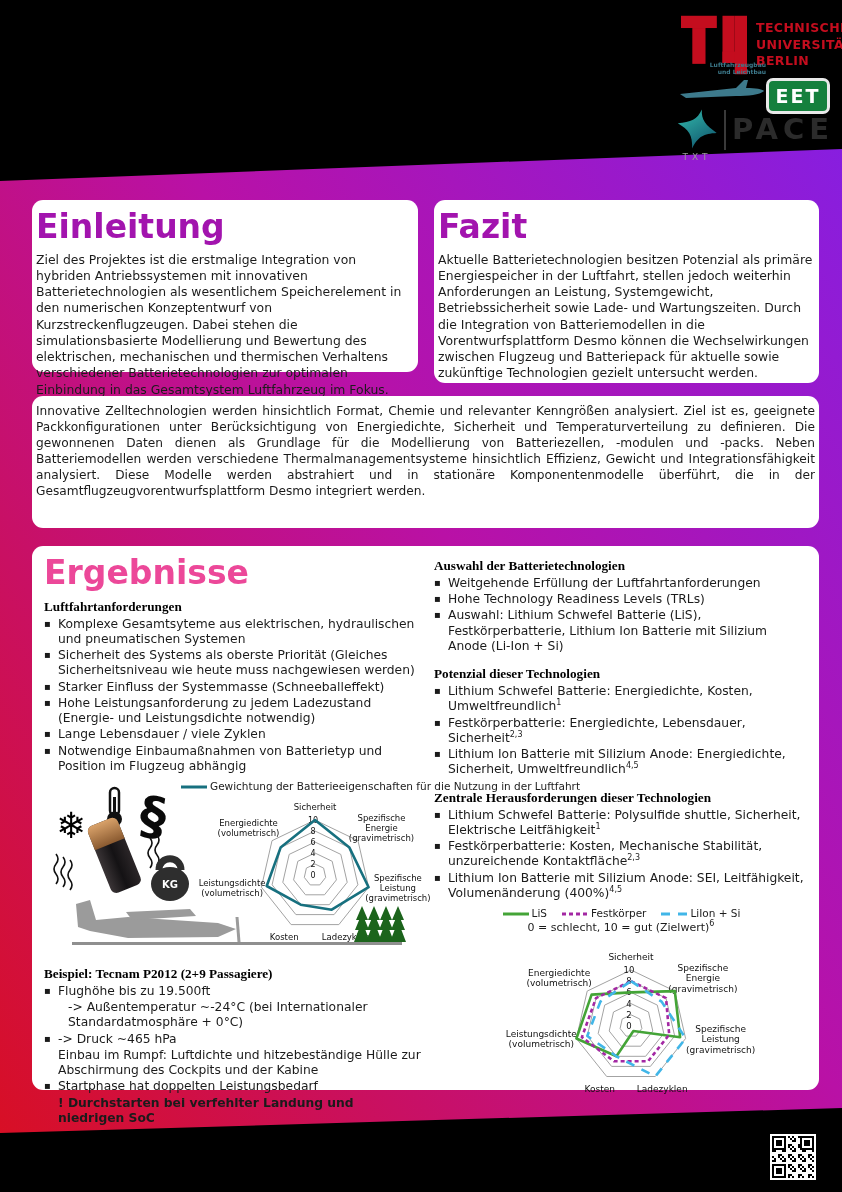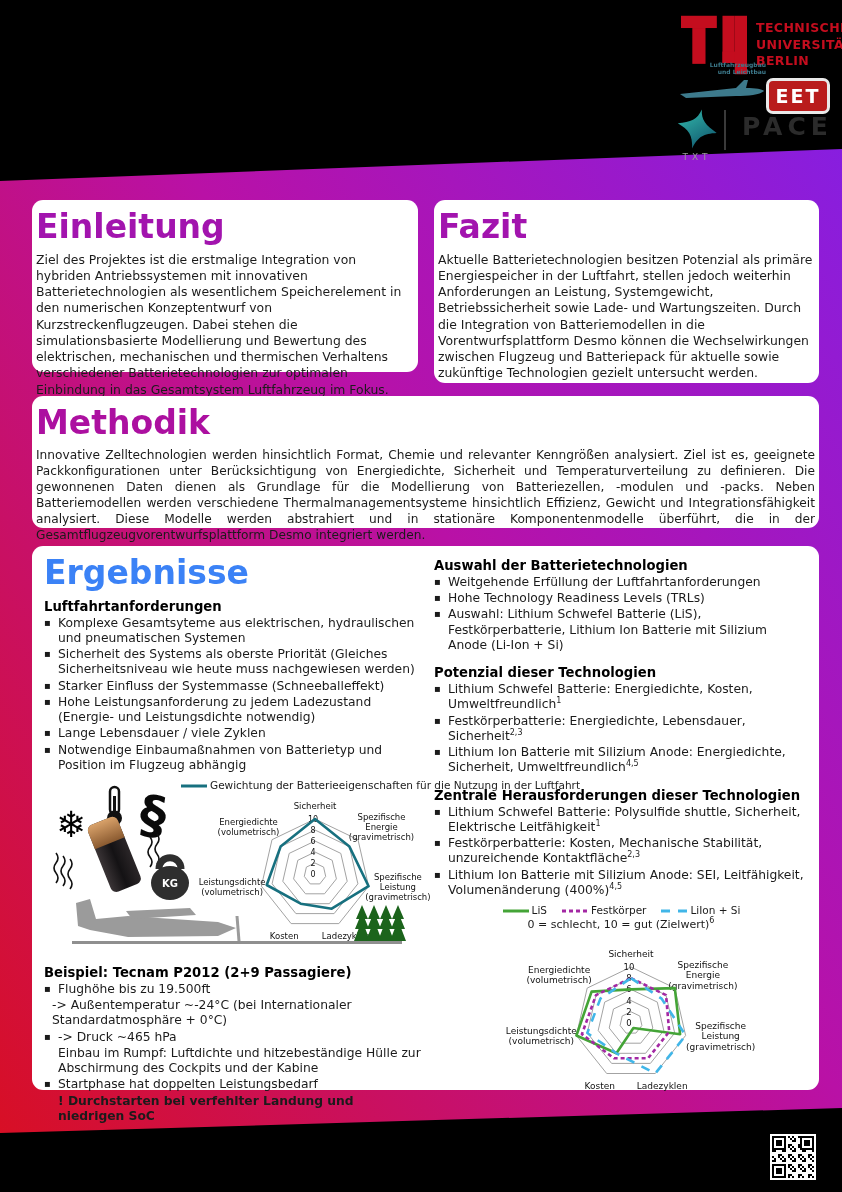--- a/index.html
+++ b/index.html
@@ -8,44 +8,44 @@
   .grad{position:absolute;left:0;top:0;width:842px;height:1192px;
         background:linear-gradient(to bottom left,#8020e8 0%,#b911a6 46%,#d90f1f 100%);
         clip-path:polygon(0 181px,842px 149px,842px 1108px,0 1133px);}
   
   .hdr{position:absolute;left:0;top:0;width:842px;height:160px;}
   .tu-logo{position:absolute;left:681px;top:15px;display:flex;gap:9px;align-items:flex-start;}
   .tu-text{font-weight:bold;font-size:12.5px;line-height:1.32;letter-spacing:.4px;margin-top:5px;}
   .flb{position:absolute;left:676px;top:62px;width:90px;text-align:right;}
   .flb-t{font-size:6px;line-height:1.15;font-weight:bold;}
   .eet{position:absolute;left:766px;top:78px;width:58px;height:30px;border:3px solid #e9e9e9;
-       border-radius:7px;background:#b91c1c;display:flex;align-items:center;justify-content:center;}
+       border-radius:7px;background:#15803d;display:flex;align-items:center;justify-content:center;}
   .eet span{color:#fff;font-weight:bold;font-size:19px;letter-spacing:2px;}
   .eet .tab{position:absolute;top:-8px;width:11px;height:5px;border-radius:2px;}
   .eet .tab.l{left:7px;} .eet .tab.r{right:7px;}
   .txtlogo{position:absolute;left:674px;top:108px;width:46px;text-align:center;}
   .txtlogo .lbl{color:#9a9a9a;font-size:9px;letter-spacing:4px;margin-top:-2px;}
   .pace-sep{position:absolute;left:724px;top:110px;width:2px;height:40px;background:#3a3a3a;}
-  .pace{position:absolute;left:732px;top:112px;font-size:25px;font-weight:bold;
-        color:#2b2b2b;letter-spacing:5px;font-family:"DejaVu Sans",sans-serif;margin-left:10px;}
+  .pace{position:absolute;left:732px;top:112px;font-size:29px;font-weight:bold;
+        color:#2b2b2b;letter-spacing:5px;font-family:"DejaVu Sans",sans-serif;}
   
   .card{position:absolute;background:#fff;border-radius:11px;padding:8px 4px;box-sizing:border-box;}
   #card-einleitung{left:32px;top:200px;width:386px;height:172px;}
   #card-fazit{left:434px;top:200px;width:385px;height:183px;}
   #card-methodik{left:32px;top:396px;width:787px;height:132px;}
   #card-ergebnisse{left:32px;top:546px;width:787px;height:544px;padding:0;}
   h2{margin:2px 0 7px 0;font-size:33px;line-height:1.05;font-family:"DejaVu Sans",sans-serif;}
   .body-txt{font-size:12.4px;line-height:1.31;}
   #card-methodik .body-txt{text-align:justify;font-size:12.2px;}
-  h3{margin:8px 0 2px 0;font-size:13.2px;color:#000;}
+  h3{margin:8px 0 2px 0;font-size:13.2px;color:#000;font-family:Liberation Serif, serif;}
   
   .li{display:flex;font-size:12.3px;line-height:1.24;margin:1px 0;}
   .mk{flex:none;width:14px;}
   .mk::before{content:"▪";font-size:10px;position:relative;top:-1px;}
-  .li.sub{margin-left:4px;align-items:flex-end;} .li.sub .mk{width:4px;} .li.sub .mk::before{content:"";}
+  .li.sub{margin-left:20px;align-items:flex-end;} .li.sub .mk{width:4px;} .li.sub .mk::before{content:"";}
   .li.nobullet .mk::before{content:"";}
   .li.warn{font-weight:bold;}
   sup{font-size:8px;vertical-align:super;line-height:0;}
   
   .col-l{position:absolute;left:12px;top:8px;width:380px;}
   .col-r{position:absolute;left:402px;top:8px;width:374px;}
   .visuals{position:relative;height:182px;margin-top:2px;}
   .icon-cluster{position:absolute;left:0;top:0;}
   .chart1{position:absolute;left:136px;top:4px;width:252px;text-align:center;}
   .scene{position:absolute;left:0;top:114px;}
@@ -117,28 +117,27 @@
     <h2 style="color: rgb(162, 20, 174);">Einleitung</h2>
     <div class="body-txt">Ziel des Projektes ist die erstmalige Integration von hybriden Antriebssystemen mit innovativen Batterietechnologien als wesentlichem Speicherelement in den numerischen Konzeptentwurf von Kurzstreckenflugzeugen. Dabei stehen die simulationsbasierte Modellierung und Bewertung des elektrischen, mechanischen und thermischen Verhaltens verschiedener Batterietechnologien zur optimalen Einbindung in das Gesamtsystem Luftfahrzeug im Fokus.</div>
   </div>
 
   <div class="card" id="card-fazit">
     <h2 style="color: rgb(162, 20, 174);">Fazit</h2>
     <div class="body-txt">Aktuelle Batterietechnologien besitzen Potenzial als primäre Energiespeicher in der Luftfahrt, stellen jedoch weiterhin Anforderungen an Leistung, Systemgewicht, Betriebssicherheit sowie Lade- und Wartungszeiten. Durch die Integration von Batteriemodellen in die Vorentwurfsplattform Desmo können die Wechselwirkungen zwischen Flugzeug und Batteriepack für aktuelle sowie zukünftige Technologien gezielt untersucht werden.</div>
   </div>
 
   <div class="card" id="card-methodik">
-    <h2 style="color: rgb(172, 16, 160);">Methodik</h2>
     <div class="body-txt">Innovative Zelltechnologien werden hinsichtlich Format, Chemie und relevanter Kenngrößen analysiert. Ziel ist es, geeignete Packkonfigurationen unter Berücksichtigung von Energiedichte, Sicherheit und Temperaturverteilung zu definieren. Die gewonnenen Daten dienen als Grundlage für die Modellierung von Batteriezellen, -modulen und -packs. Neben Batteriemodellen werden verschiedene Thermalmanagementsysteme hinsichtlich Effizienz, Gewicht und Integrationsfähigkeit analysiert. Diese Modelle werden abstrahiert und in stationäre Komponentenmodelle überführt, die in der Gesamtflugzeugvorentwurfsplattform Desmo integriert werden.</div>
   </div>
 
   <div class="card" id="card-ergebnisse">
 
     <div class="col-l">
-      <h2 style="color: #3b82f6;">Ergebnisse</h2>
+      <h2 style="color: #ec4899;">Ergebnisse</h2>
 
       <h3>Luftfahrtanforderungen</h3>
       <div>
 
       <div class="li">
             <span class="mk"></span>
             <span class="tx"><span>Komplexe Gesamtsyteme aus elektrischen, hydraulischen und pneumatischen Systemen</span></span>
           </div>
           <div class="li">
             <span class="mk"></span>

